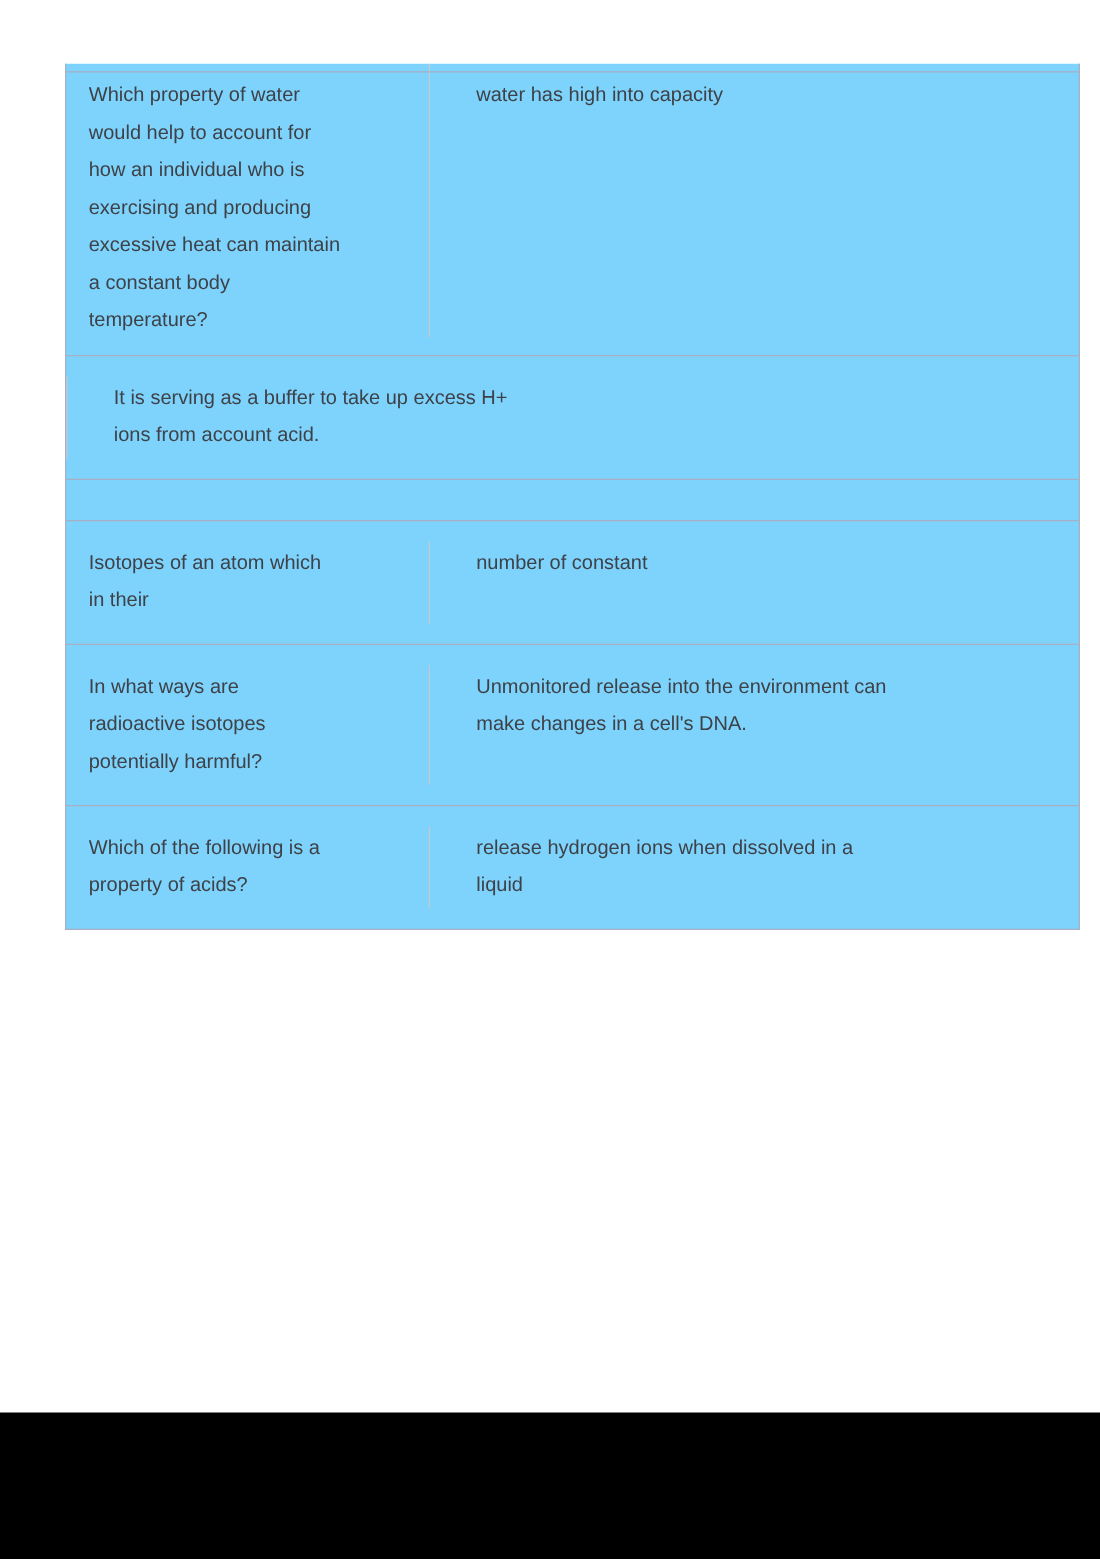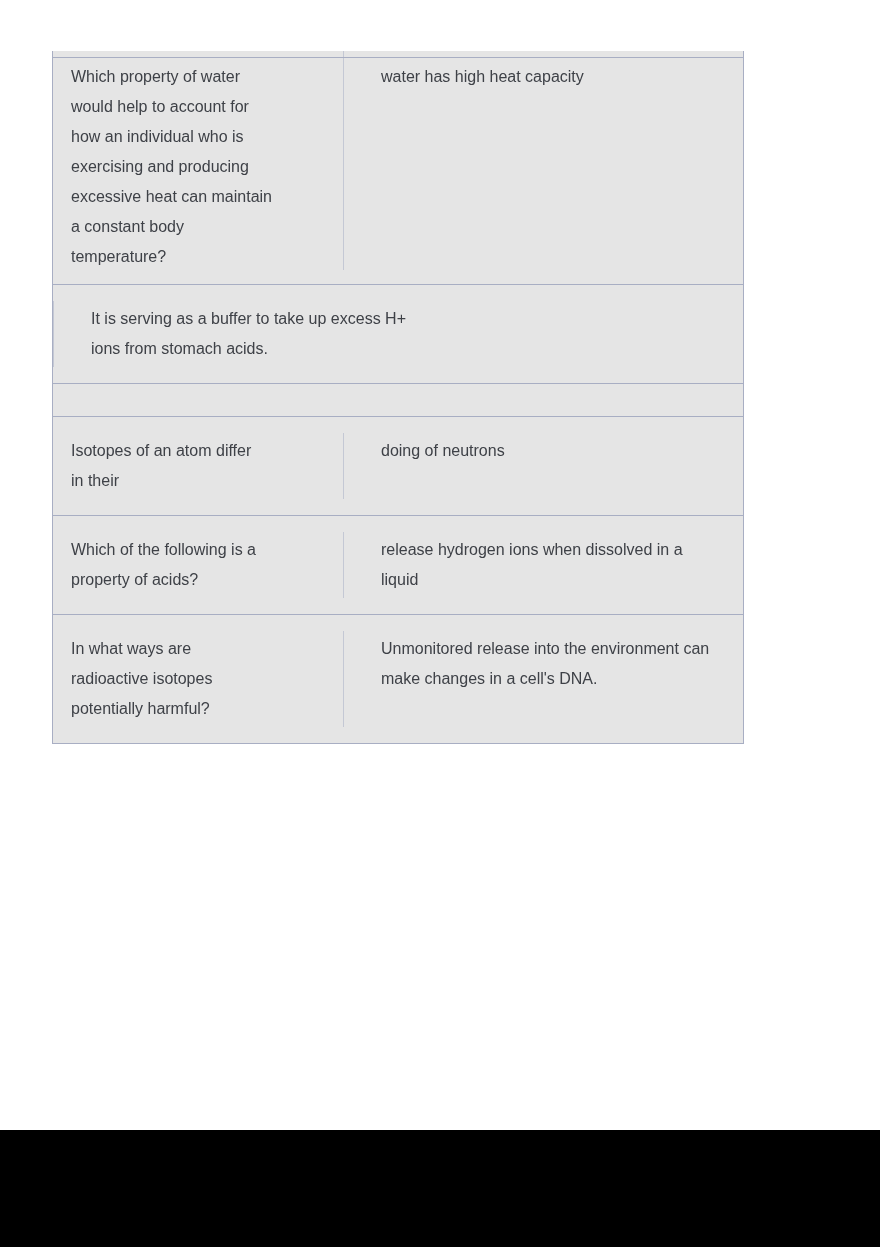--- a/index.html
+++ b/index.html
@@ -12,24 +12,24 @@
     position: relative;
     width: 880px;
     height: 1247px;
     background: #ffffff;
     overflow: hidden;
   }
   .card-table {
     position: absolute;
     left: 52px;
     top: 51px;
-    width: 692px;
+    width: 812px;
     border: 1px solid #a8aec3;
     border-top: none;
-    background: #e5e5e5;
+    background: #7dd3fc;
   }
   .row {
     display: flex;
     align-items: stretch;
     border-top: 1px solid #a8aec3;
   }
   
   .row.cut {
     border-top: none;
     height: 6px;
@@ -84,52 +84,52 @@
 
   <div class="row first">
     <div class="cell question">Which property of water
 would help to account for
 how an individual who is
 exercising and producing
 excessive heat can maintain
 a constant body
 temperature?</div>
     <div class="divider"></div>
-    <div class="cell answer">water has high heat capacity</div>
+    <div class="cell answer">water has high into capacity</div>
   </div>
 
   <div class="row">
     <div class="divider"></div>
     <div class="cell answer">It is serving as a buffer to take up excess H+
-ions from stomach acids.</div>
+ions from account acid.</div>
   </div>
 
   <div class="row">
     <div class="divider"></div>
   </div>
 
   <div class="row">
-    <div class="cell question">Isotopes of an atom differ
+    <div class="cell question">Isotopes of an atom which
 in their</div>
     <div class="divider"></div>
-    <div class="cell answer">doing of neutrons</div>
-  </div>
-
-  <div class="row">
-    <div class="cell question">Which of the following is a
-property of acids?</div>
-    <div class="divider"></div>
-    <div class="cell answer">release hydrogen ions when dissolved in a
-liquid</div>
+    <div class="cell answer">number of constant</div>
   </div>
 
   <div class="row">
     <div class="cell question">In what ways are
 radioactive isotopes
 potentially harmful?</div>
     <div class="divider"></div>
     <div class="cell answer">Unmonitored release into the environment can
 make changes in a cell's DNA.</div>
   </div>
+
+  <div class="row">
+    <div class="cell question">Which of the following is a
+property of acids?</div>
+    <div class="divider"></div>
+    <div class="cell answer">release hydrogen ions when dissolved in a
+liquid</div>
+  </div>
 </div>
 
   <div class="footer-bar"></div>
 </div>
 
 </body></html>

